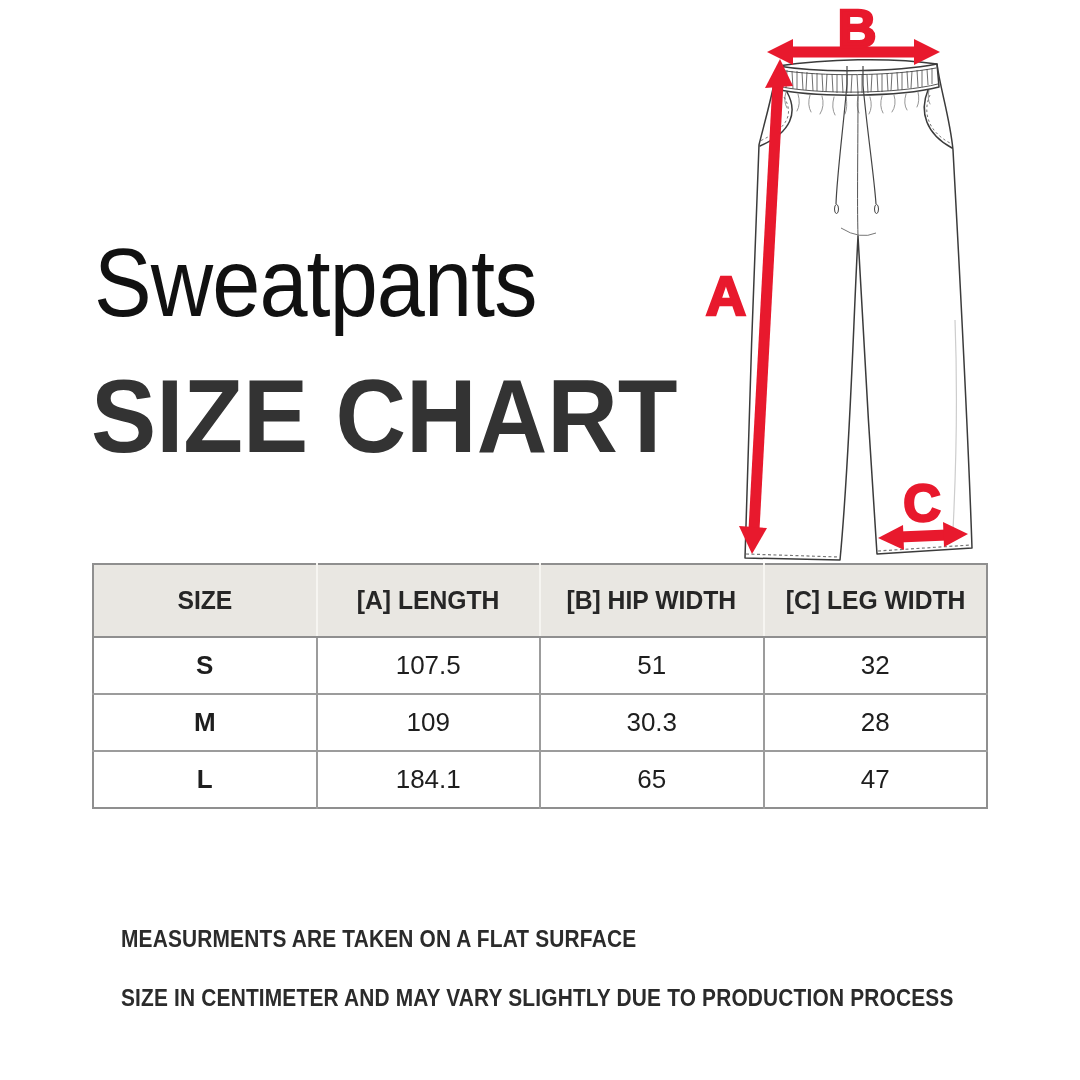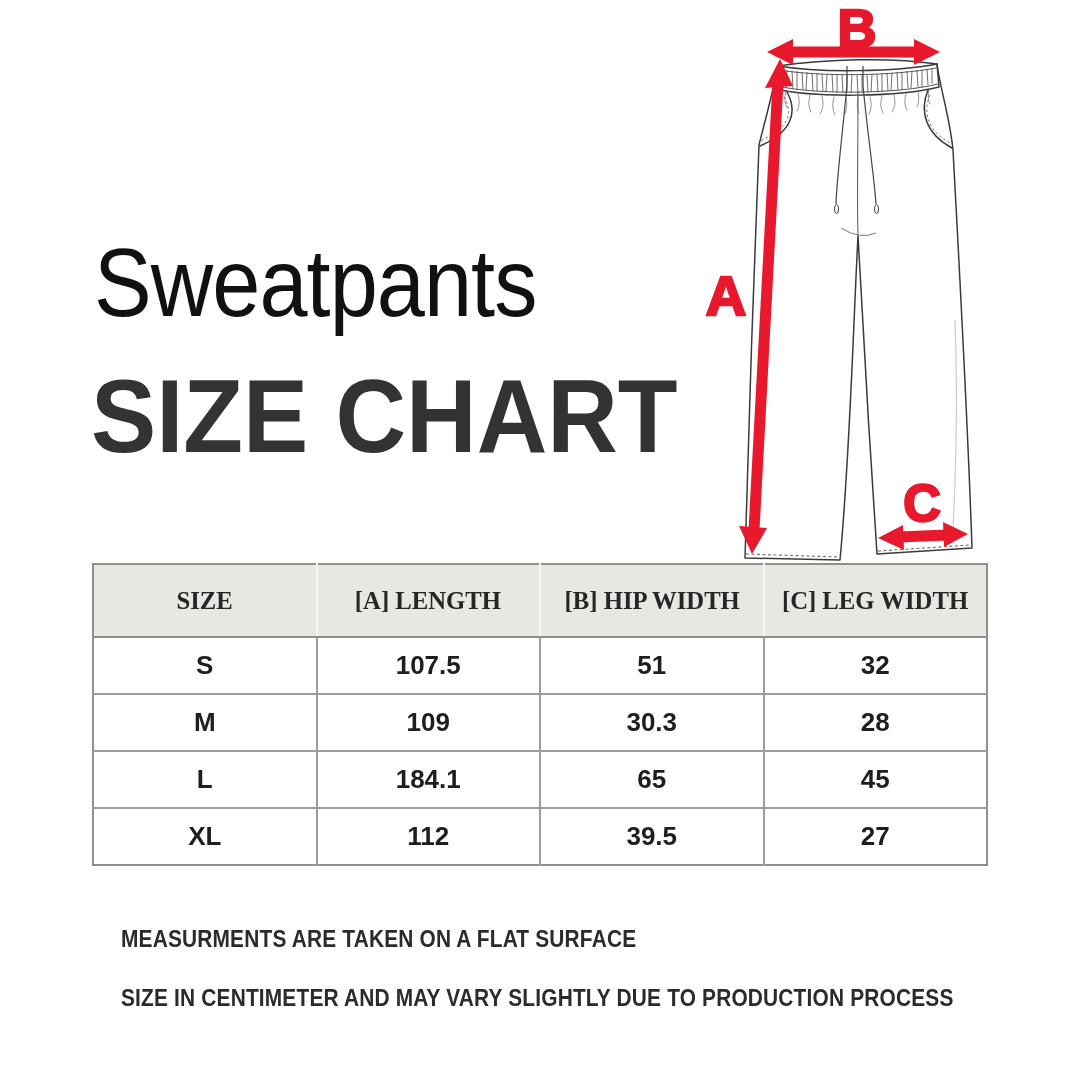--- a/index.html
+++ b/index.html
@@ -38,26 +38,25 @@
     position:absolute;left:92px;top:563px;width:896px;
     border-collapse:collapse;table-layout:fixed;
     border:2px solid var(--border);
   }
   .size-table th{
     background:var(--header-bg);
     height:73px;padding:0;text-align:center;vertical-align:middle;
     font-size:26px;font-weight:700;color:#262626;
     border-bottom:2px solid var(--border);
     border-left:2px solid #f6f5f1;
-    font-family:Liberation Serif, serif;
   }
   .size-table th:first-child{border-left:none;}
   .size-table td{
     height:57px;padding:0;text-align:center;vertical-align:middle;
-    font-size:26px;font-weight:700;color:#1e1e1e;background:#fff;
+    font-size:26px;font-weight:400;color:#1e1e1e;background:#fff;
     border-left:2px solid #9c9c9c;border-top:2px solid #9c9c9c;
   }
   .size-table td:first-child{border-left:none;font-weight:700;}
   .cond{display:inline-block;transform:scaleX(.95);transform-origin:50% 50%;white-space:nowrap;}
 
   
   .note{
     position:absolute;left:121px;
     font-size:24px;font-weight:700;color:#2b2b2b;line-height:1;
     white-space:nowrap;transform:scaleX(.87);transform-origin:0 0;
@@ -165,27 +164,21 @@
       <tr>
         <td>M</td>
         <td>109</td>
         <td>30.3</td>
         <td>28</td>
       </tr>
       <tr>
         <td>L</td>
         <td>184.1</td>
         <td>65</td>
-        <td>45</td>
-      </tr>
-      <tr>
-        <td>XL</td>
-        <td>112</td>
-        <td>39.5</td>
-        <td>27</td>
+        <td>47</td>
       </tr>
     </tbody>
   </table>
 
   <div class="note note1">MEASURMENTS ARE TAKEN ON A FLAT SURFACE</div>
   <div class="note note2">SIZE IN CENTIMETER AND MAY VARY SLIGHTLY DUE TO PRODUCTION PROCESS</div>
 
 </div>
 
 </body></html>

